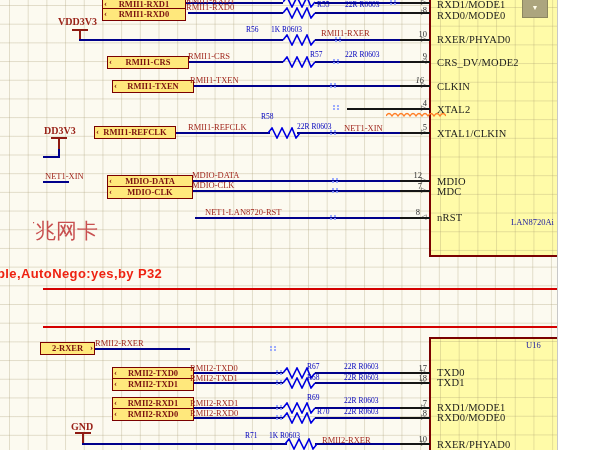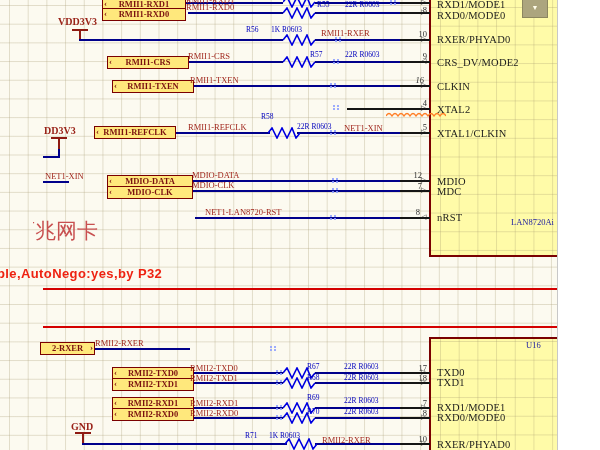--- a/index.html
+++ b/index.html
@@ -172,21 +172,21 @@
   <div class="rtext" style="left:310px;top:51px;">R57</div>
   <div class="rtext" style="left:345px;top:51px;">22R R0603</div>
   <div class="rtext" style="left:261px;top:113px;">R58</div>
   <div class="rtext" style="left:297px;top:123px;">22R R0603</div>
   <div class="rtext" style="left:307px;top:363px;">R67</div>
   <div class="rtext" style="left:344px;top:363px;">22R R0603</div>
   <div class="rtext" style="left:307px;top:374px;">R68</div>
   <div class="rtext" style="left:344px;top:374px;">22R R0603</div>
   <div class="rtext" style="left:307px;top:394px;">R69</div>
   <div class="rtext" style="left:344px;top:397px;">22R R0603</div>
-  <div class="rtext" style="left:307px;top:408px;">R70</div>
+  <div class="rtext" style="left:317px;top:408px;">R70</div>
   <div class="rtext" style="left:344px;top:408px;">22R R0603</div>
   <div class="rtext" style="left:245px;top:432px;">R71</div>
   <div class="rtext" style="left:269px;top:432px;">1K R0603</div>
 
   <div class="port" style="left:102px;top:-2px;width:82px;">
         <span class="chv">‹</span>
         <span>RMII1-RXD1</span>
       </div>
   <div class="port" style="left:102px;top:8px;width:82px;">
         <span class="chv">‹</span>

